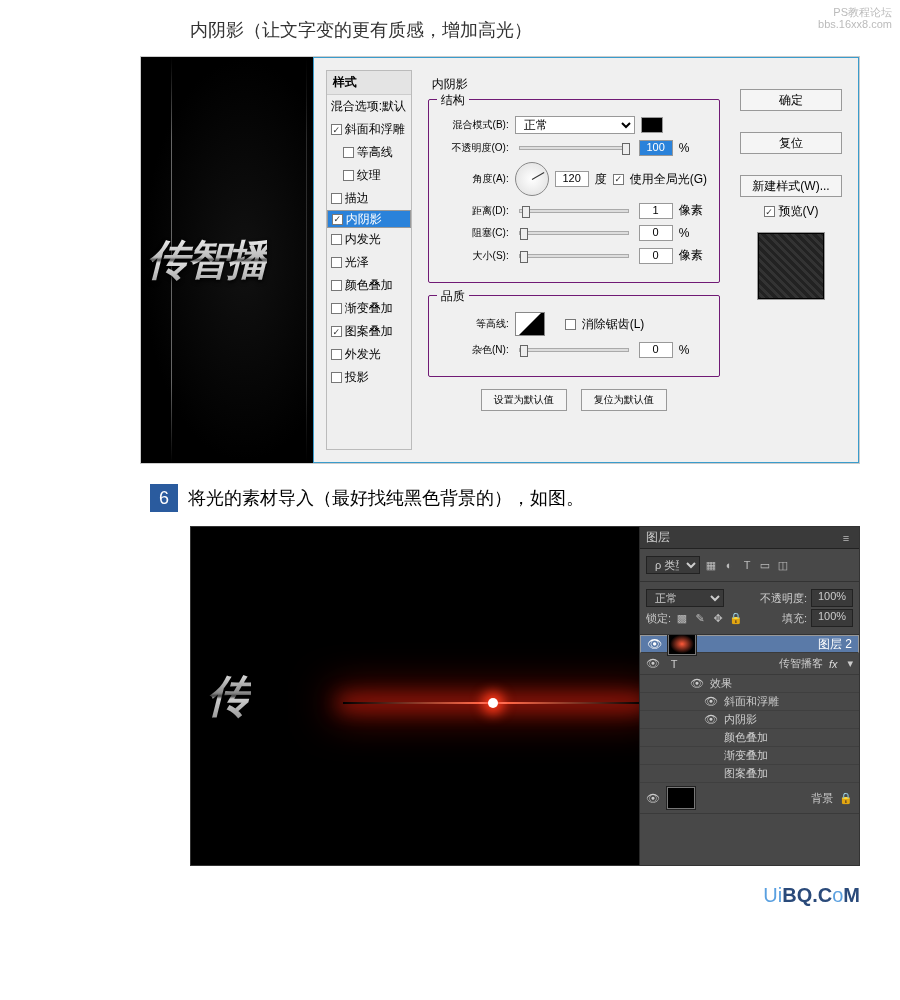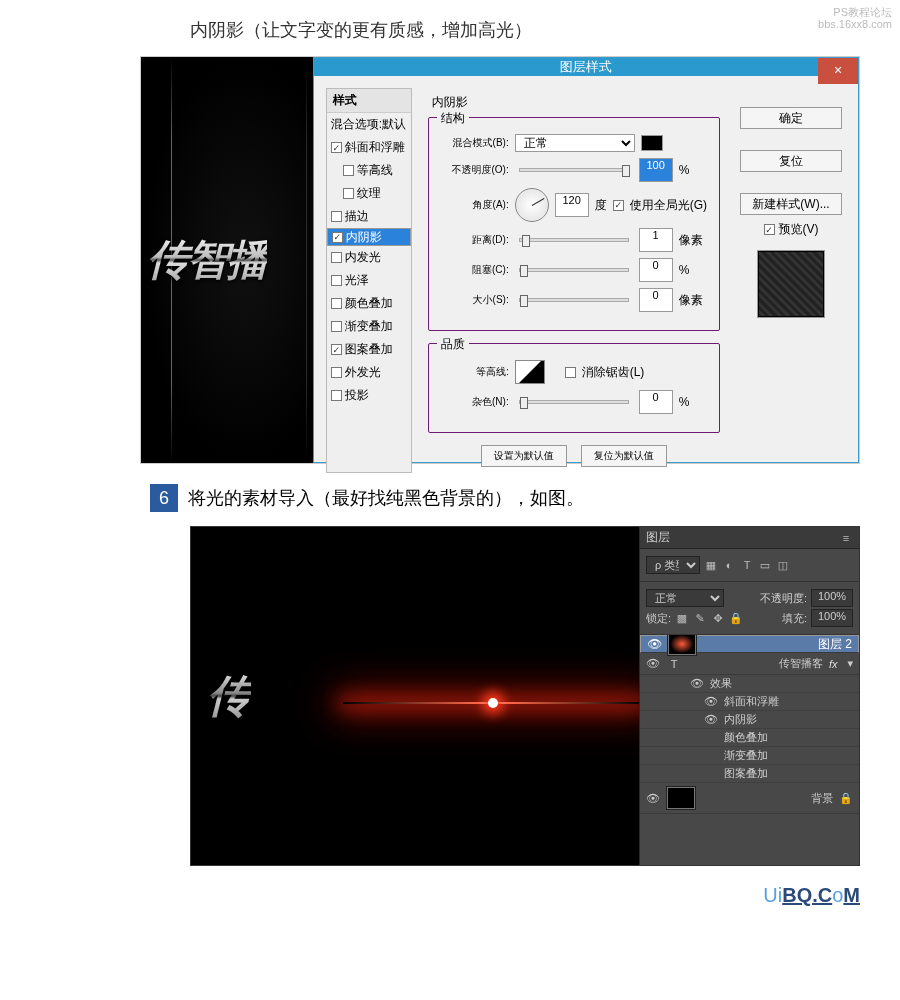--- a/index.html
+++ b/index.html
@@ -27,21 +27,21 @@
 .cb.on::after { content:"✓"; }
 
 .col-mid { flex:1; padding:6px 10px; }
 .grp { border:1px solid #701a75; border-radius:2px; padding:10px 12px 12px; margin-bottom:12px; position:relative; }
 .grp .gt { position:absolute; top:-8px; left:8px; background:#f0f0f0; padding:0 4px; font-size:12px; }
 .mid-title { font-size:12px; margin:0 0 6px 4px; }
 .row { display:flex; align-items:center; margin:6px 0; gap:6px; white-space:nowrap; }
 .lbl { width:68px; text-align:right; font-size:10px; }
 .sel { border:1px solid #999; background:#fff; height:18px; font-size:12px; padding:0 4px; }
 .sw { width:22px; height:16px; border:1px solid #999; background:#000; }
-.num { width:34px; height:24px; border:1px solid #999; background:#fff; font-size:11px; text-align:center; }
+.num { width:34px; height:16px; border:1px solid #999; background:#fff; font-size:11px; text-align:center; }
 .num.hl { background:#2a82da; color:#fff; }
 .unit { font-size:12px; }
 .slider { flex:1; height:4px; background:#ddd; border:1px solid #aaa; position:relative; margin:0 4px; max-width:110px; }
 .slider .th { position:absolute; top:-4px; left:0; width:8px; height:12px; background:#eee; border:1px solid #666; }
 .dial { width:34px; height:34px; border:1px solid #888; border-radius:50%; background:radial-gradient(circle,#fff,#ddd); position:relative; }
 .dial::after { content:""; position:absolute; left:50%; top:50%; width:14px; height:1px; background:#333; transform-origin:left; transform:rotate(-30deg); }
 .contour { width:30px; height:24px; border:1px solid #888; background:linear-gradient(135deg,#fff 48%,#000 52%); }
 .btnrow { display:flex; justify-content:center; gap:14px; margin-top:8px; }
 .btn2 { border:1px solid #999; background:#f5f5f5; padding:3px 12px; font-size:10px; }
 
@@ -72,41 +72,37 @@
 .thumb.flarethumb { background:radial-gradient(ellipse,#ff5a3a 0%,#000 60%); }
 .tico { width:16px; text-align:center; color:#ccc; }
 .lname { flex:1; white-space:nowrap; overflow:hidden;text-align:right; }
 .fx { font-style:italic; color:#ddd; padding-right:4px; }
 .sub { padding-left:50px; display:flex; align-items:center; gap:6px; height:18px; border-bottom:1px solid #3f3f3f; }
 .sub2 { padding-left:64px; }
 
 .watermark { position:absolute; top:6px; right:8px; font-size:11px; color:#bbb; text-align:right; line-height:1.1; }
 .footer { text-align:right; padding:18px 40px 10px 0; font-size:20px; font-family:Arial; }
 .footer .u { color:#5aa0e0; }
-.footer .b { color:#2a4a7a; font-weight:bold;text-decoration:underline; }
+.footer .b { color:#2a4a7a; font-weight:bold; }
 </style>
 </head>
 <body>
 
 <div class="watermark">
   <div>PS教程论坛</div>
   <div>bbs.16xx8.com</div>
 </div>
 
 <div class="caption">内阴影（让文字变的更有质感，增加高光）</div>
 
 <div class="shot1">
   <div class="preview1">
     <div class="metal">传智播</div>
   </div>
   <div class="dlg">
-    <div class="tbar">
-      <span>图层样式</span>
-      <span class="close">×</span>
-    </div>
     <div class="dlgbody">
       <div class="col-left">
         <div class="hd">样式</div>
         <div id="leftItems">
             <div class="itm">
               <span>混合选项:默认</span>
             </div>
             <div class="itm">
               <span class="cb on"></span>
               <span>斜面和浮雕</span>

